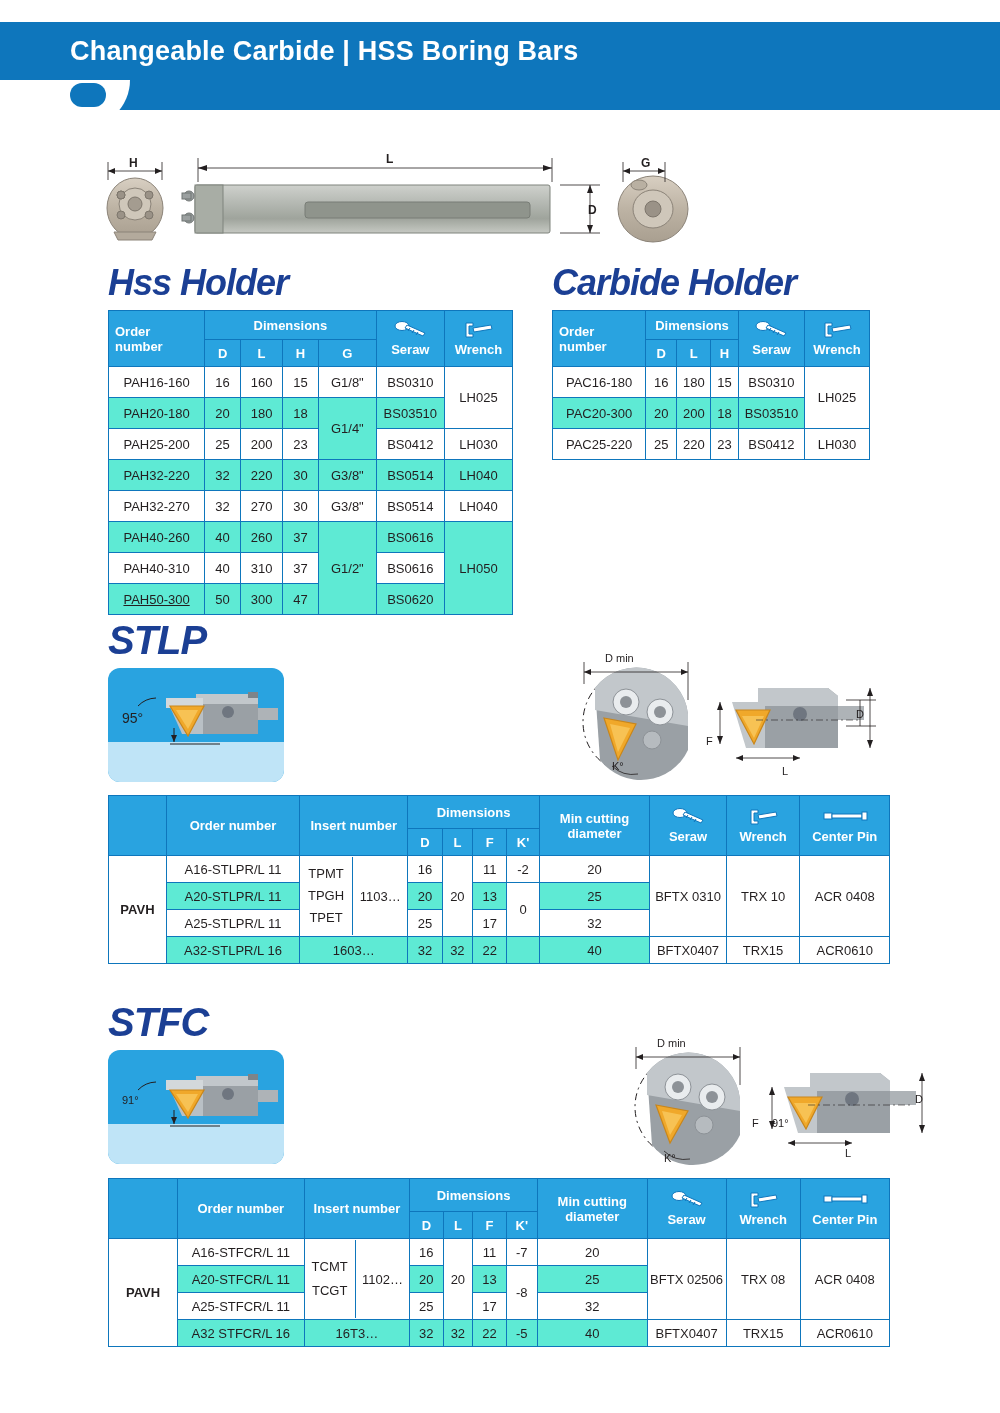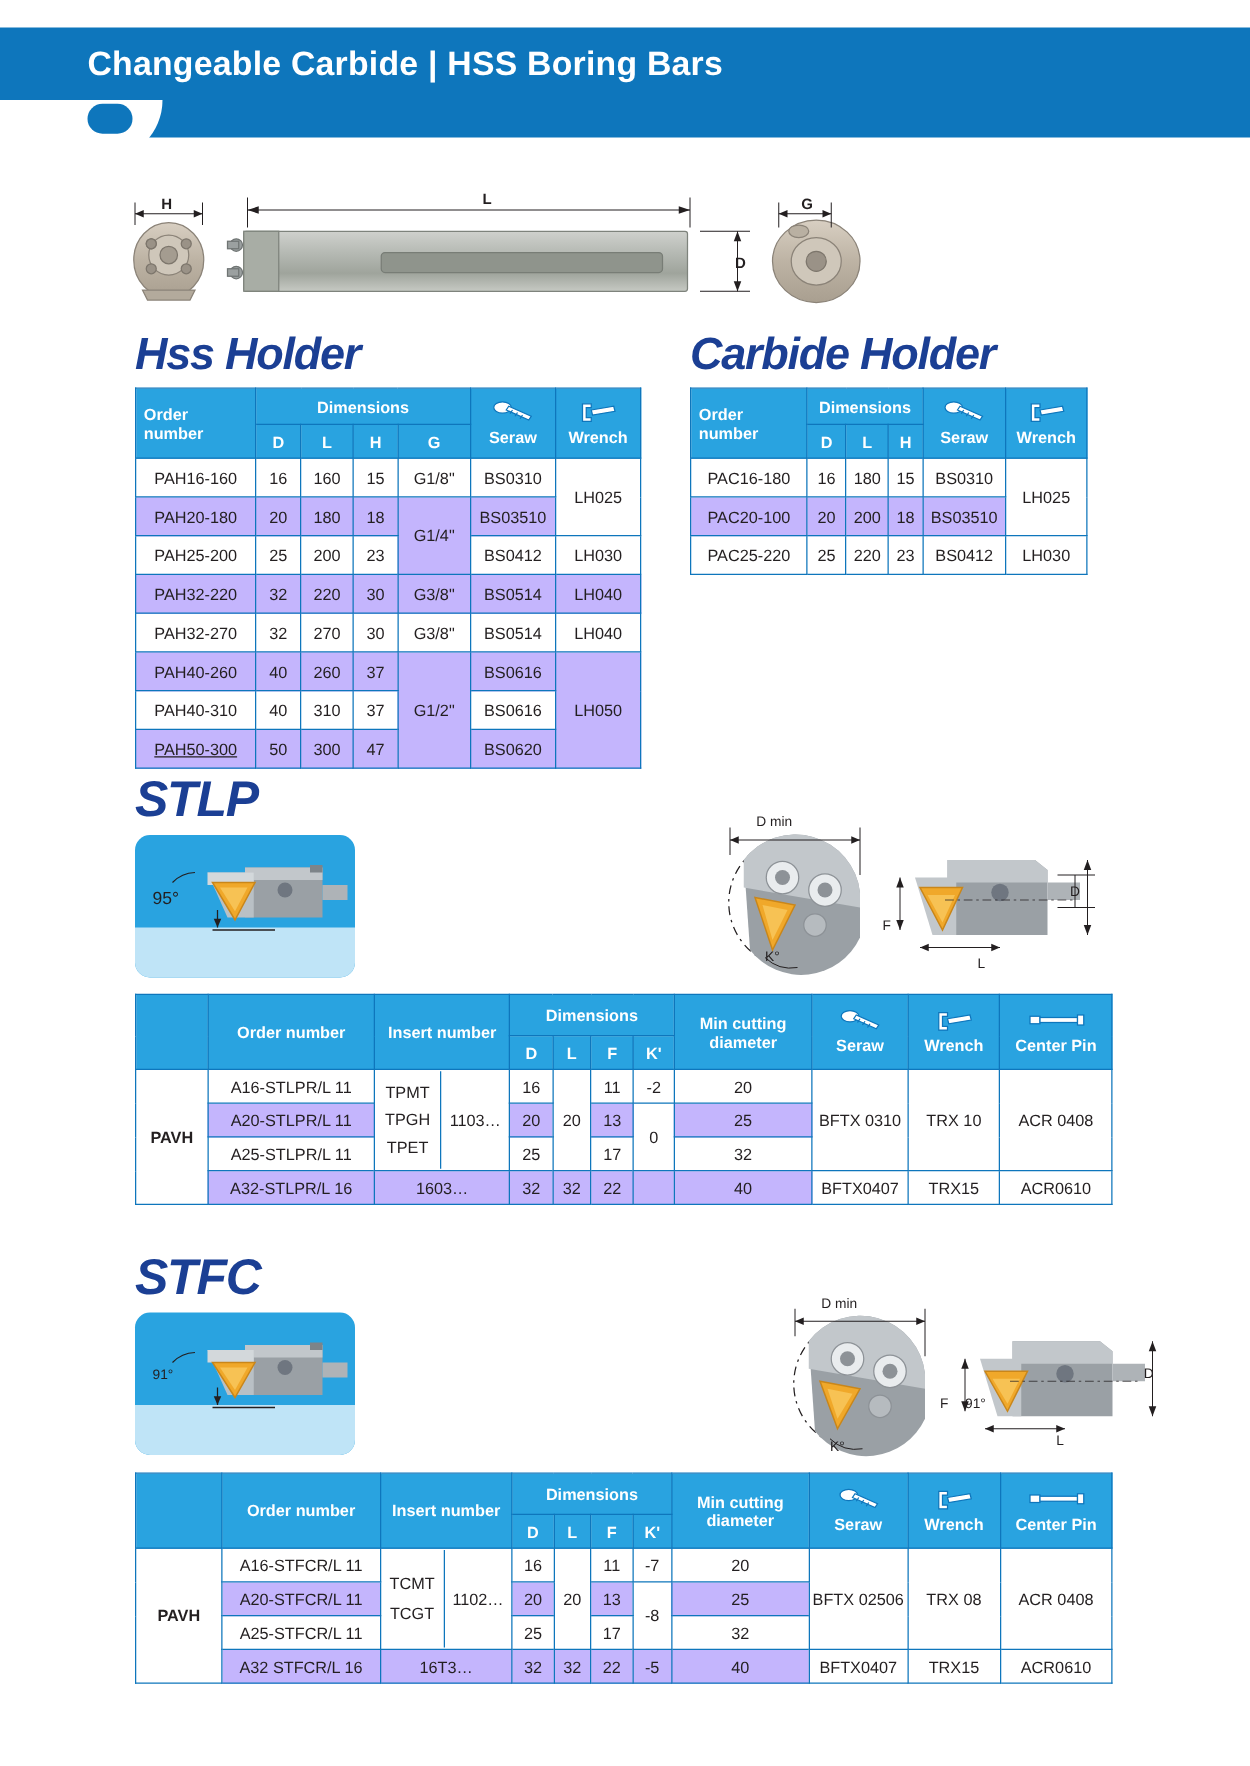--- a/index.html
+++ b/index.html
@@ -42,21 +42,21 @@
     border-collapse:collapse;position:absolute;
     font-size:13px;background:#ffffff;
   }
   table.t td,table.t th{
     border:1px solid #0e76bc;text-align:center;padding:0;
     color:#231f20;font-weight:normal;
   }
   table.t th{
     background:#29a3e0;color:#ffffff;font-weight:bold;
   }
-  .grey{background:#c4b5fd;}
+  .grey{background:#5eead4;}
   .lft{text-align:left;padding-left:8px;}
   
   .draw{position:absolute;}
   .dimtxt{position:absolute;font-size:11px;color:#231f20;}
   .dimtxt.b{font-weight:bold;font-size:12px;}
   .thumb{
     position:absolute;background:#29a3e0;border-radius:12px;
   }
   .thumb-lower{
     position:absolute;background:#bfe4f7;
@@ -290,21 +290,21 @@
   </tr>
   <tr>
     <td class="lft" style="height:30px;">PAC16-180</td>
     <td>16</td>
     <td>180</td>
     <td>15</td>
     <td>BS0310</td>
     <td rowspan="2">LH025</td>
   </tr>
   <tr>
-    <td class="lft grey" style="height:30px;">PAC20-100</td>
+    <td class="lft grey" style="height:30px;">PAC20-300</td>
     <td class="grey">20</td>
     <td class="grey">200</td>
     <td class="grey">18</td>
     <td class="grey">BS03510</td>
   </tr>
   <tr>
     <td class="lft" style="height:30px;">PAC25-220</td>
     <td>25</td>
     <td>220</td>
     <td>23</td>

